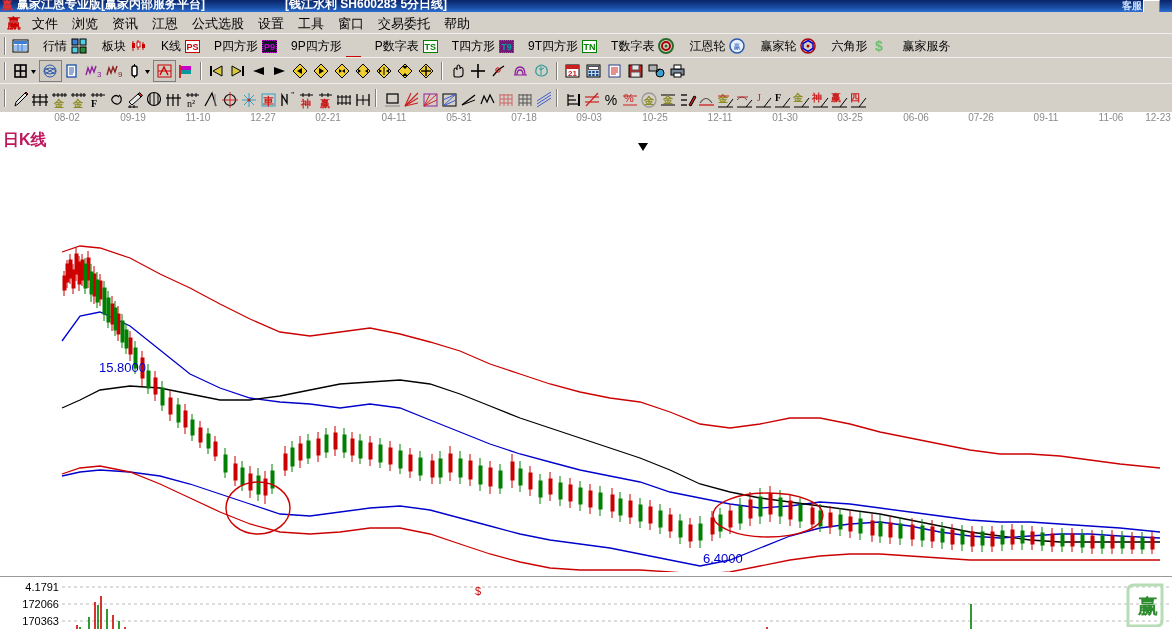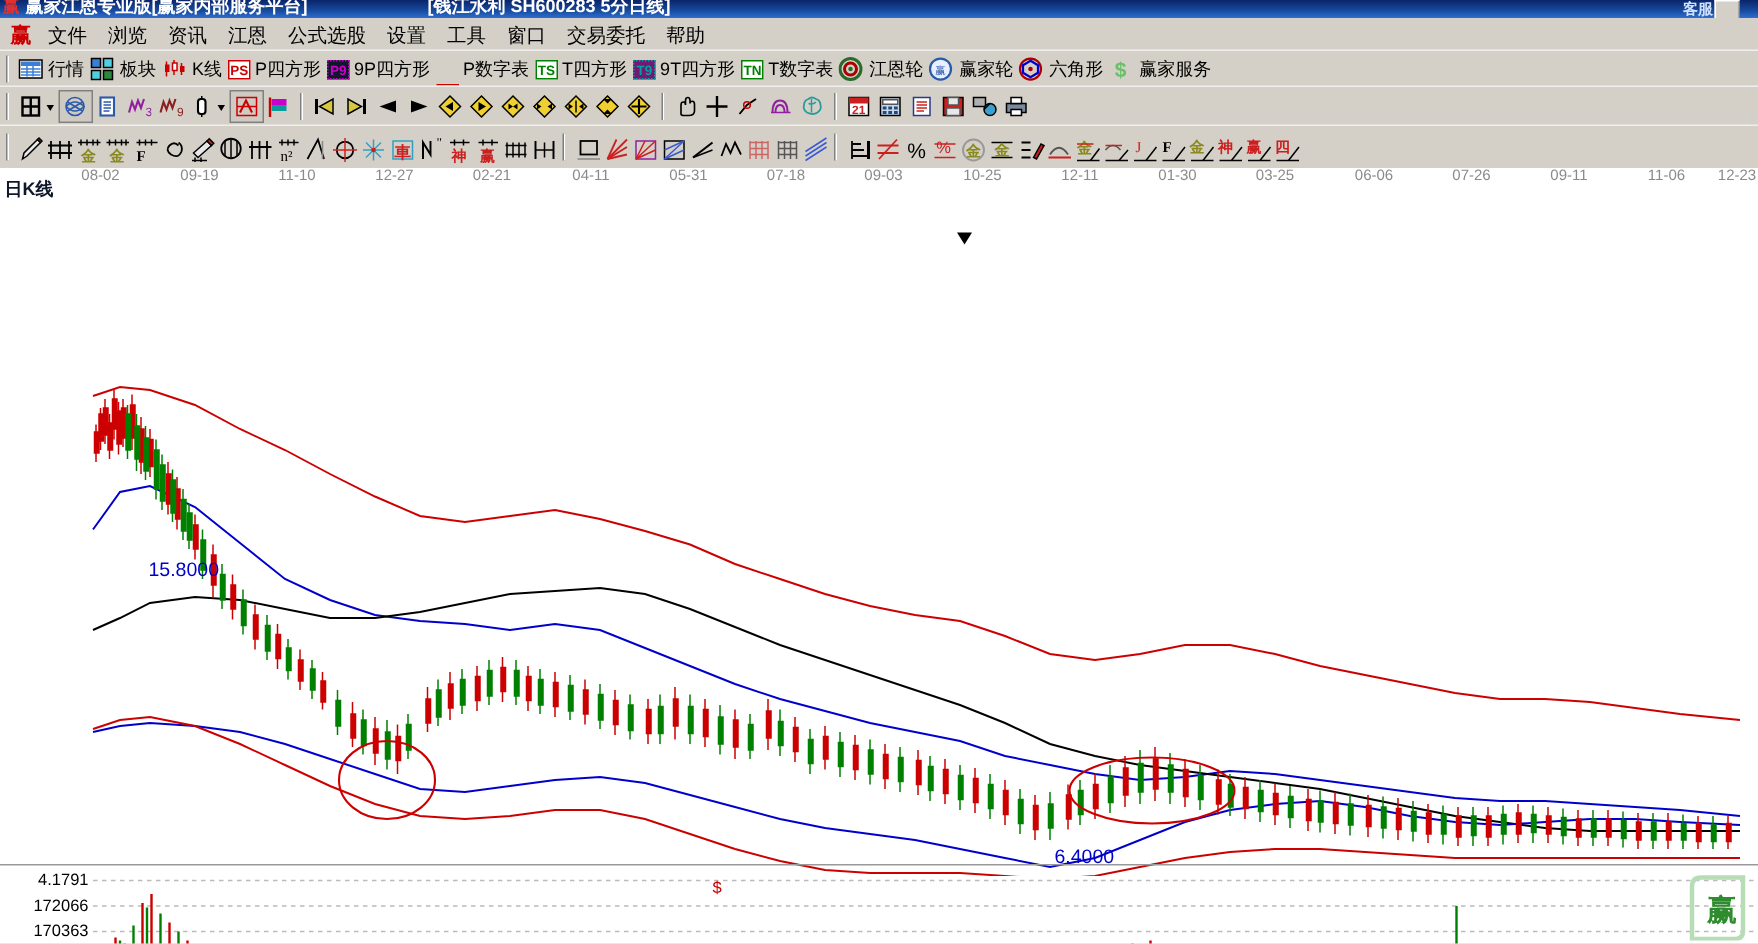--- a/index.html
+++ b/index.html
@@ -39,47 +39,47 @@
   
   .toolbar{
     position:absolute;left:0;width:1172px;background:#d4d0c8;
     display:flex;align-items:center;border-top:1px solid #f0efee;
   }
   .tb1{top:33px;height:24px;}
   .tb2{top:57px;height:26px;}
   .tb3{top:83px;height:28px;border-bottom:1px solid #9a9a94;}
   .sep{width:1px;height:18px;background:#808080;border-right:1px solid #fff;margin:0 4px;}
   .tbtn{display:flex;align-items:center;height:20px;padding:0 2px;cursor:default;}
-  .tbtn .lbl{font-size:12px;color:#000;margin-left:3px;white-space:nowrap;}
+  .tbtn .lbl{font-size:12px;color:#000;margin-left:14px;white-space:nowrap;}
   .ic{width:17px;height:16px;display:inline-block;position:relative;flex:0 0 auto;}
   .icsm{width:15px;height:14px;display:inline-block;position:relative;flex:0 0 auto;}
   .pressed{outline:1px solid #808080;background:#cfcac2;}
 
   
   .badge{
     width:15px;height:13px;line-height:13px;text-align:center;
     font-size:9px;font-weight:bold;font-family:"Liberation Sans",sans-serif;
     display:inline-block;box-sizing:border-box;
   }
   .bd-red{border:1px solid #cc0000;color:#cc0000;background:#fff;}
   .bd-mag{border:1px dotted #cc00cc;color:#cc00cc;background:#0f172a;}
   .bd-red2{border:1px solid #cc0000;color:#cc0000;background:#fde047;margin-top:32px;}
   .bd-cyan{border:1px dotted #00a0a0;color:#00a0a0;background:#701a75;}
   .bd-grn{border:1px solid #008000;color:#008000;background:#fff;}
 
   
   .chart-area{position:absolute;left:0;top:112px;width:1172px;height:517px;background:#fff;}
-  .kline-label{position:absolute;left:3px;top:6px;color:#0f172a;font-size:12px;font-weight:bold;}
+  .kline-label{position:absolute;left:3px;top:18px;color:#be185d;font-size:16px;font-weight:bold;}
   .dates{position:absolute;left:0;top:0;width:1172px;height:12px;}
   .date-tick{position:absolute;top:0;font-size:10px;color:#8a8a8a;transform:translateX(-50%);white-space:nowrap;}
   .idx-row{position:absolute;left:0;top:13px;width:1172px;height:15px;font-size:12px;white-space:nowrap;}
   .idx-name{position:absolute;left:66px;top:0;color:#000;}
   .stock-name{position:absolute;right:8px;top:0;color:#0000cc;font-size:13px;font-weight:bold;}
 
-  .pricepanel{position:absolute;left:0;top:36px;width:1088px;height:436px;}
+  .pricepanel{position:absolute;left:0;top:24px;width:1088px;height:436px;}
   .volpanel{position:absolute;left:0;top:464px;width:1172px;height:83px;border-top:1px solid #999;}
 
   .ylab{position:absolute;font-size:11px;color:#000;text-align:right;white-space:nowrap;font-family:"Liberation Sans",sans-serif;}
   .pricetag{position:absolute;font-size:13px;color:#0000cc;white-space:nowrap;}
 
   svg{display:block;}
   .wm{position:absolute;right:4px;bottom:2px;width:46px;height:46px;}
 </style>
 </head>
 <body>

